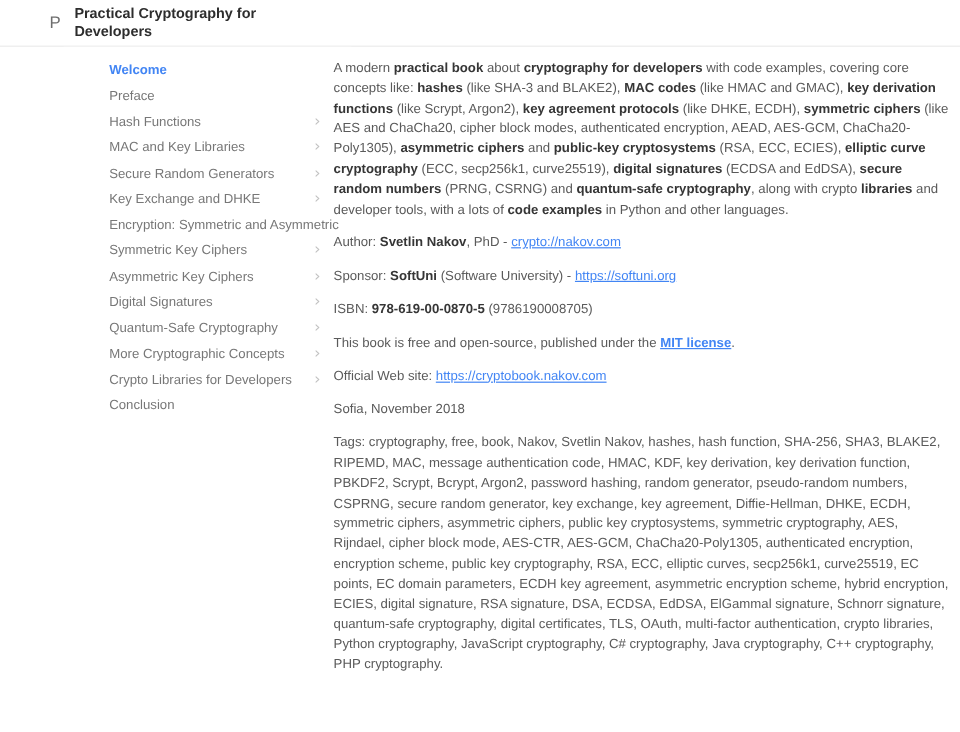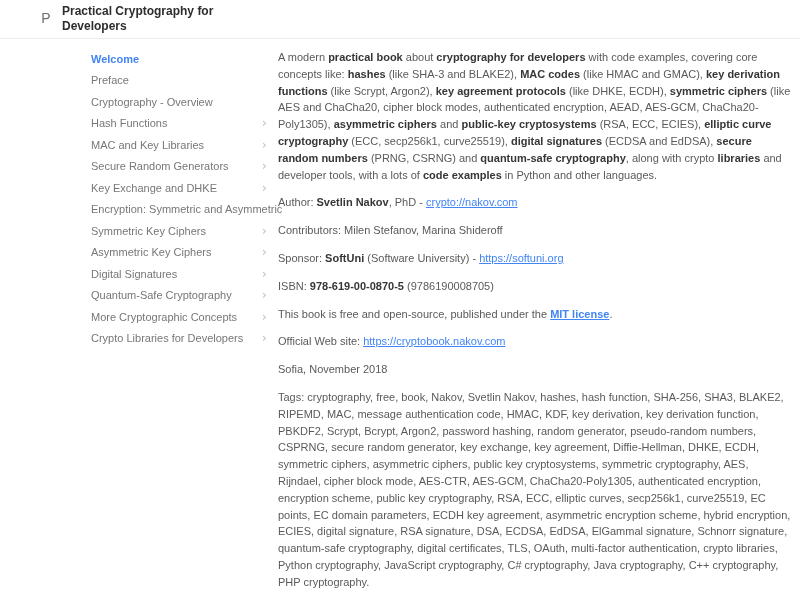--- a/index.html
+++ b/index.html
@@ -67,23 +67,20 @@
   </header>
 
   <nav class="sidebar" id="sidebar">
       <div class="nav-item active">
         <span>Welcome</span>
       </div>
       <div class="nav-item">
         <span>Preface</span>
       </div>
       <div class="nav-item">
-        <span>Cryptography - Overview</span>
-      </div>
-      <div class="nav-item">
         <span>Hash Functions</span>
         <span class="chevron">›</span>
       </div>
       <div class="nav-item">
         <span>MAC and Key Libraries</span>
         <span class="chevron">›</span>
       </div>
       <div class="nav-item">
         <span>Secure Random Generators</span>
         <span class="chevron">›</span>
@@ -112,26 +109,28 @@
         <span class="chevron">›</span>
       </div>
       <div class="nav-item">
         <span>More Cryptographic Concepts</span>
         <span class="chevron">›</span>
       </div>
       <div class="nav-item">
         <span>Crypto Libraries for Developers</span>
         <span class="chevron">›</span>
       </div>
+      <div class="nav-item">
+        <span>Conclusion</span>
+      </div>
     </nav>
 
   <main class="content" id="content">
       <p><span>A modern </span><span class="b">practical book</span><span> about </span><span class="b">cryptography for developers</span><span> with code examples, covering core concepts like: </span><span class="b">hashes</span><span> (like SHA-3 and BLAKE2), </span><span class="b">MAC codes</span><span> (like HMAC and GMAC), </span><span class="b">key derivation functions</span><span> (like Scrypt, Argon2), </span><span class="b">key agreement protocols</span><span> (like DHKE, ECDH), </span><span class="b">symmetric ciphers</span><span> (like AES and ChaCha20, cipher block modes, authenticated encryption, AEAD, AES-GCM, ChaCha20-Poly1305), </span><span class="b">asymmetric ciphers</span><span> and </span><span class="b">public-key cryptosystems</span><span> (RSA, ECC, ECIES), </span><span class="b">elliptic curve cryptography</span><span> (ECC, secp256k1, curve25519), </span><span class="b">digital signatures</span><span> (ECDSA and EdDSA), </span><span class="b">secure random numbers</span><span> (PRNG, CSRNG) and </span><span class="b">quantum-safe cryptography</span><span>, along with crypto </span><span class="b">libraries</span><span> and developer tools, with a lots of </span><span class="b">code examples</span><span> in Python and other languages.</span></p>
       <p><span>Author: </span><span class="b">Svetlin Nakov</span><span>, PhD - </span><a href="#">crypto://nakov.com</a></p>
-      <p><span>Contributors: Milen Stefanov, Marina Shideroff</span></p>
       <p><span>Sponsor: </span><span class="b">SoftUni</span><span> (Software University) - </span><a href="#">https://softuni.org</a></p>
       <p><span>ISBN: </span><span class="b">978-619-00-0870-5</span><span> (9786190008705)</span></p>
       <p><span>This book is free and open-source, published under the </span><a href="#" class="b">MIT license</a><span>.</span></p>
       <p><span>Official Web site: </span><a href="#">https://cryptobook.nakov.com</a></p>
       <p><span>Sofia, November 2018</span></p>
       <p><span>Tags: cryptography, free, book, Nakov, Svetlin Nakov, hashes, hash function, SHA-256, SHA3, BLAKE2, RIPEMD, MAC, message authentication code, HMAC, KDF, key derivation, key derivation function, PBKDF2, Scrypt, Bcrypt, Argon2, password hashing, random generator, pseudo-random numbers, CSPRNG, secure random generator, key exchange, key agreement, Diffie-Hellman, DHKE, ECDH, symmetric ciphers, asymmetric ciphers, public key cryptosystems, symmetric cryptography, AES, Rijndael, cipher block mode, AES-CTR, AES-GCM, ChaCha20-Poly1305, authenticated encryption, encryption scheme, public key cryptography, RSA, ECC, elliptic curves, secp256k1, curve25519, EC points, EC domain parameters, ECDH key agreement, asymmetric encryption scheme, hybrid encryption, ECIES, digital signature, RSA signature, DSA, ECDSA, EdDSA, ElGammal signature, Schnorr signature, quantum-safe cryptography, digital certificates, TLS, OAuth, multi-factor authentication, crypto libraries, Python cryptography, JavaScript cryptography, C# cryptography, Java cryptography, C++ cryptography, PHP cryptography.</span></p>
     </main>
 
 </div>
 

